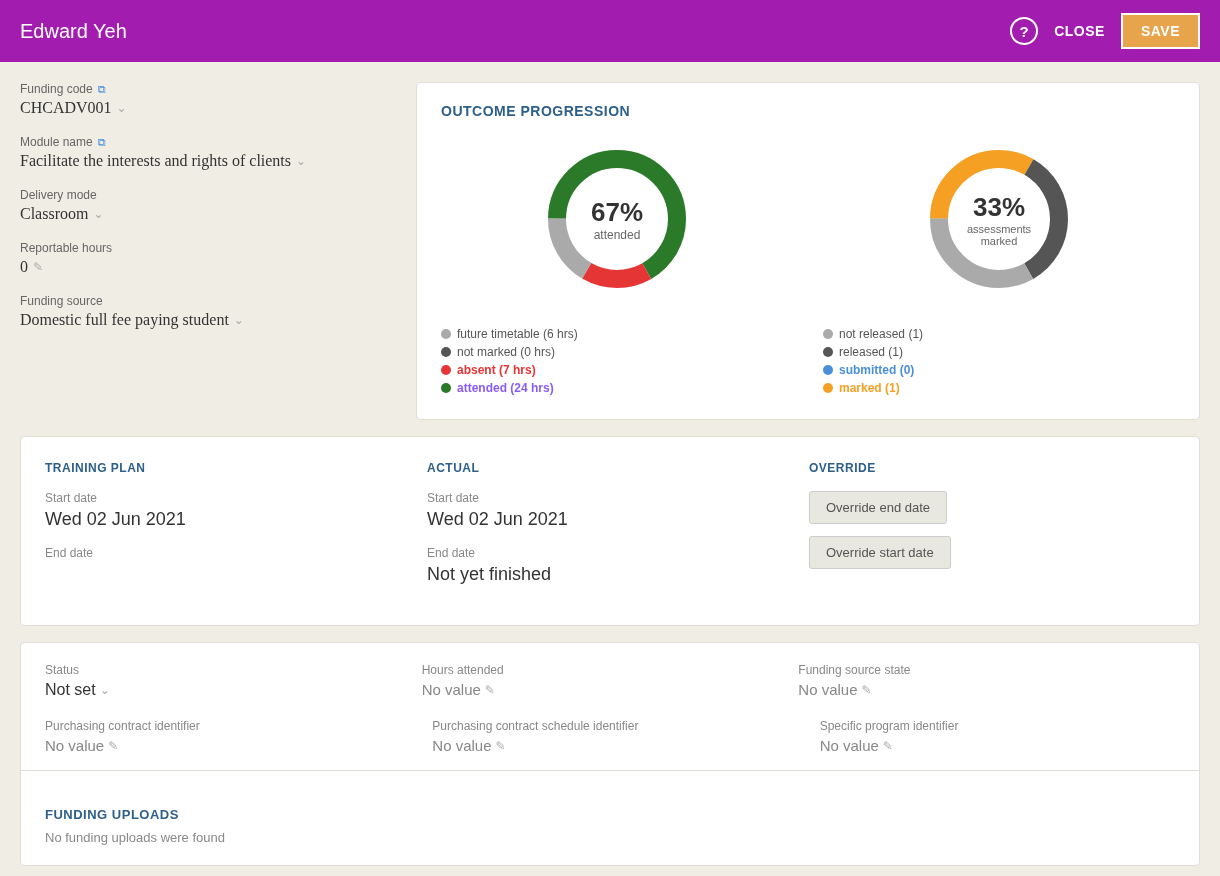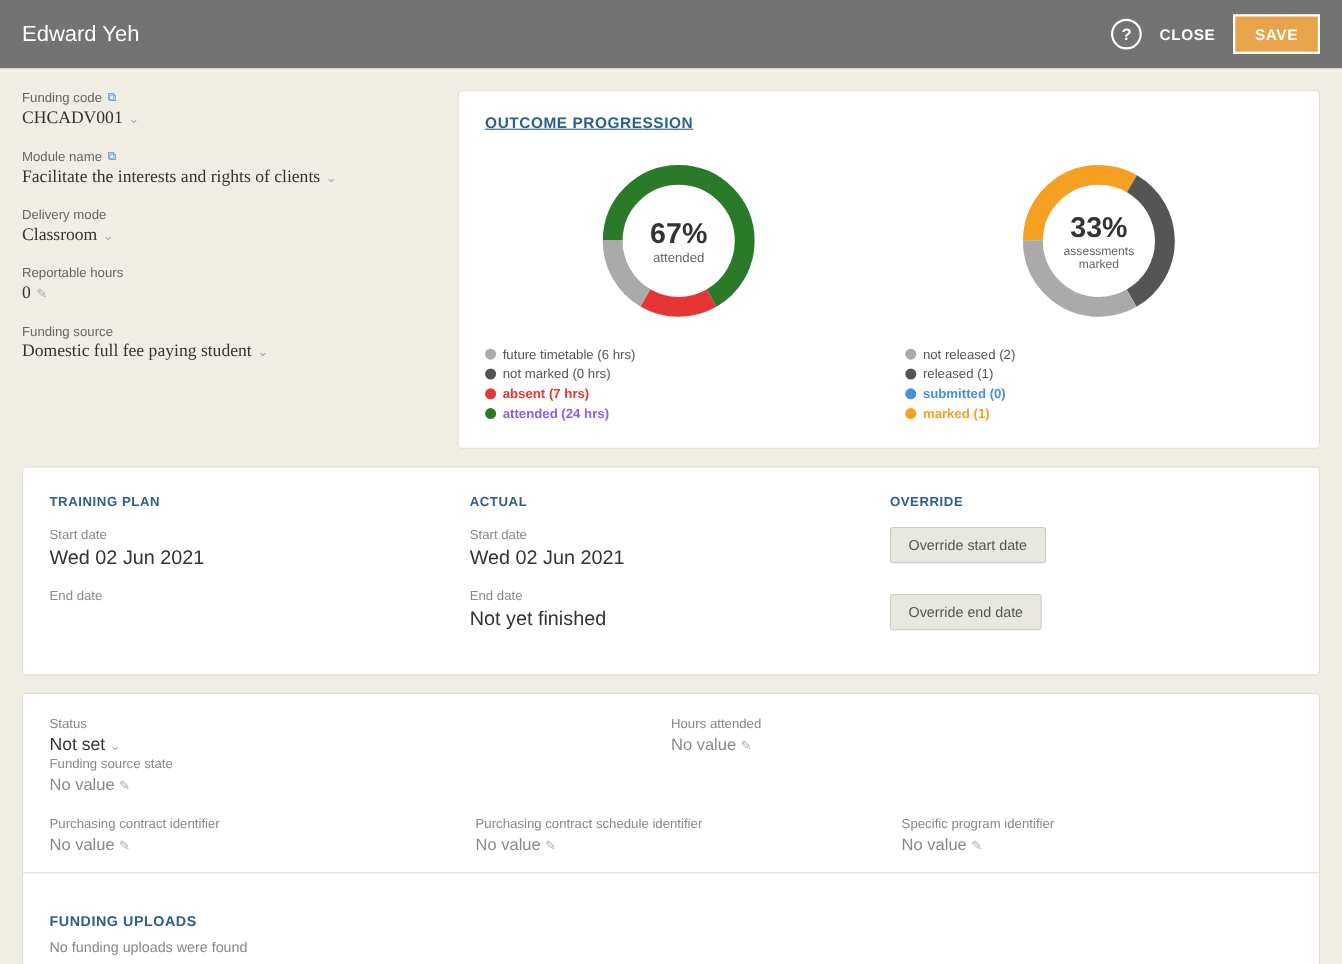--- a/index.html
+++ b/index.html
@@ -1,20 +1,20 @@
 <!DOCTYPE html>
 <html><head>
   <meta charset="utf-8">
   <style>
     * { box-sizing: border-box; margin: 0; padding: 0; }
     body { font-family: -apple-system, BlinkMacSystemFont, 'Segoe UI', Arial, sans-serif; background: #f0ede4; min-height: 876px; }
 
     
     .header {
-      background: #737373;
+      background: #a21caf;
       display: flex;
       align-items: center;
       justify-content: space-between;
       padding: 0 20px;
       height: 62px;
     }
     .header-title { color: white; font-size: 20px; font-weight: 500; }
     .header-actions { display: flex; align-items: center; gap: 16px; }
     .help-icon {
       width: 28px; height: 28px; border-radius: 50%; border: 2px solid white;
@@ -49,24 +49,23 @@
     .outcome-card {
       flex: 1;
       background: white;
       border-radius: 4px;
       padding: 20px 24px;
       border: 1px solid #e0ddd5;
     }
     .outcome-title {
       font-size: 14px; font-weight: 700; color: #2c5f8a; letter-spacing: 0.5px;
       margin-bottom: 20px;
-      text-decoration: underline;
     }
     .charts-row { display: flex; gap: 30px; align-items: flex-start; }
-    .chart-section { flex: 1; display: flex; flex-direction: column; align-items: center; }
+    .chart-section { flex: 1; display: flex; flex-direction: column; align-items: center; gap: 12px; }
 
     
     .donut-container { position: relative; width: 160px; height: 160px; margin-bottom: 16px; }
     .donut-container svg { width: 160px; height: 160px; }
     .donut-center {
       position: absolute; top: 50%; left: 50%; transform: translate(-50%, -50%);
       text-align: center;
     }
     .donut-pct { font-size: 26px; font-weight: 600; color: #333; }
     .donut-label { font-size: 12px; color: #666; }
@@ -103,21 +102,21 @@
     
     .funding-section { padding: 20px 0 0; }
     .funding-title { font-size: 13px; font-weight: 700; color: #2c5f8a; letter-spacing: 0.5px; margin-bottom: 8px; }
     .funding-empty { font-size: 13px; color: #888; }
 
     
     .bottom-card {
       background: white; border-radius: 4px; border: 1px solid #e0ddd5;
       padding: 20px 24px;
     }
-    .bottom-row { display: grid; grid-template-columns: 1fr 1fr; gap: 0; margin-bottom: 20px; }
+    .bottom-row { display: grid; grid-template-columns: 1fr 1fr 1fr; gap: 0; margin-bottom: 20px; }
     .bottom-row2 { display: grid; grid-template-columns: 1fr 1fr 1fr; gap: 32px; margin-bottom: 16px; }
   </style>
 </head>
 <body>
 
 <div class="header">
   <span class="header-title">Edward Yeh</span>
   <div class="header-actions">
     <div class="help-icon">?</div>
     <span class="close-btn">CLOSE</span>
@@ -239,21 +238,21 @@
               <circle cx="80" cy="80" r="60" fill="none" stroke="#aaa" stroke-width="18" stroke-dasharray="125.66 251.33" stroke-dashoffset="-157.08" transform="rotate(-90 80 80)"></circle>
             </svg>
             <div class="donut-center">
               <div class="donut-pct">33%</div>
               <div class="donut-label" style="white-space: pre-line; font-size:11px; color:#666; text-align:center;">assessments<br>marked</div>
             </div>
           </div>
           <div class="legend">
             <div class="legend-item">
               <span class="legend-dot" style="background:#aaa;"></span>
-              <span>not released (2)</span>
+              <span>not released (1)</span>
             </div>
             <div class="legend-item">
               <span class="legend-dot" style="background:#555;"></span>
               <span>released (1)</span>
             </div>
             <div class="legend-item">
               <span class="legend-dot" style="background:#4a90d9;"></span>
               <span style="color:#4a90d9; font-weight:600;">submitted (0)</span>
             </div>
             <div class="legend-item">
@@ -285,25 +284,25 @@
           <div class="training-date-label">Start date</div>
           <div class="training-date-value">Wed 02 Jun 2021</div>
         </div>
         <div class="training-date-group">
           <div class="training-date-label">End date</div>
           <div class="training-date-value">Not yet finished</div>
         </div>
       </div>
       <div>
         <div class="training-col-header">OVERRIDE</div>
+        <div>
+          <button class="override-btn">Override end date</button>
+        </div>
         <div style="margin-bottom: 28px;">
           <button class="override-btn">Override start date</button>
-        </div>
-        <div>
-          <button class="override-btn">Override end date</button>
         </div>
       </div>
     </div>
   </div>
 
   <div class="bottom-card">
     <div class="bottom-row">
       <div class="bottom-field-group">
         <div class="bottom-field-label">Status</div>
         <div class="status-value">

